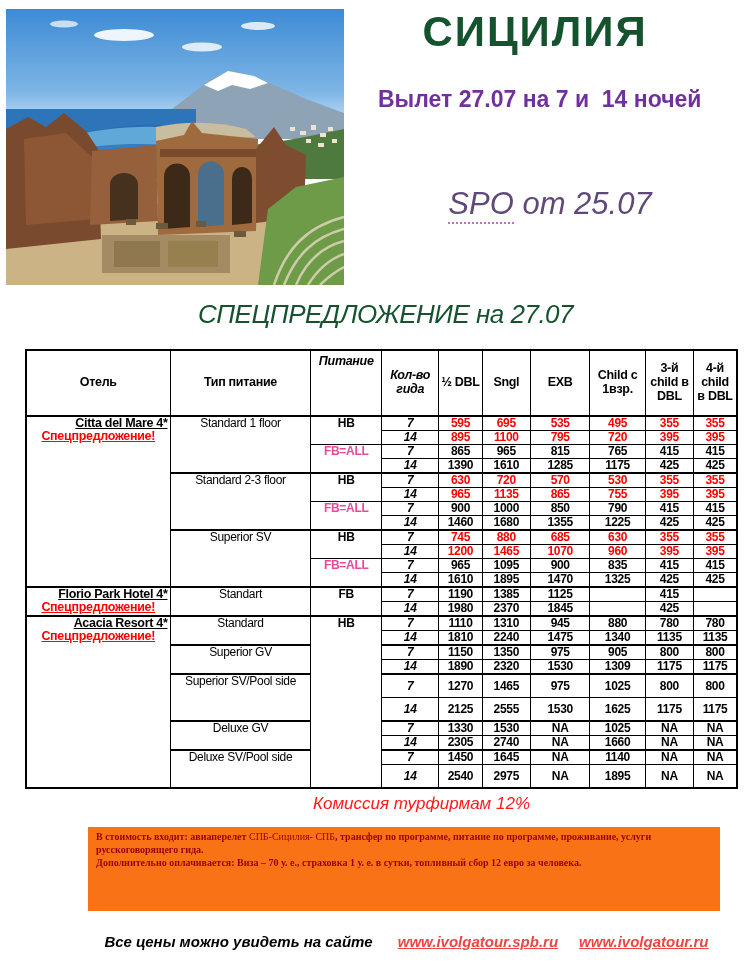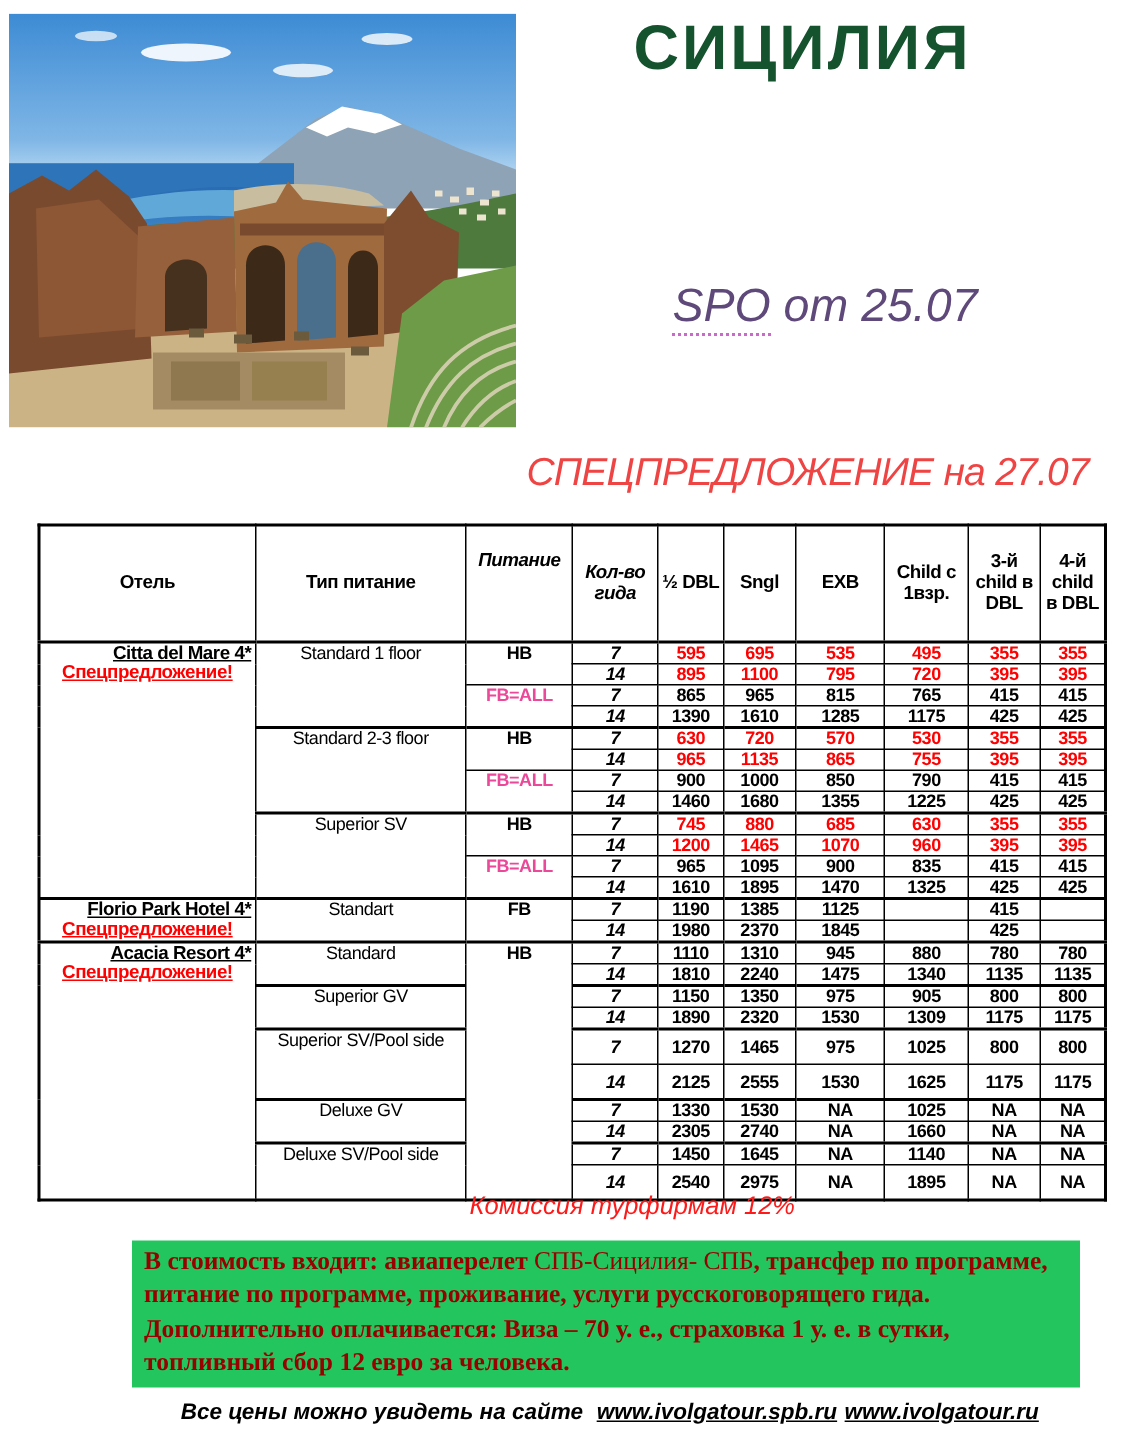--- a/index.html
+++ b/index.html
@@ -11,57 +11,57 @@
 
   
   .title{position:absolute;left:345px;top:8px;width:380px;text-align:center;
          font-size:42px;font-weight:bold;letter-spacing:2px;color:#14532d;}
   .flight-line{position:absolute;left:378px;top:86px;width:370px;
          font-size:23px;font-weight:bold;color:#7030A0;white-space:pre;}
   .spo{position:absolute;left:345px;top:186px;width:410px;text-align:center;
          font-size:31px;font-style:italic;color:#5F497A;}
   .spo .spo-word{border-bottom:2px dotted #C969C9;padding-bottom:1px;}
 
-  .offer-heading{position:absolute;left:13px;top:299px;width:713px;text-align:right;
-         font-size:26px;font-style:italic;color:#ef4444;letter-spacing:-0.5px;}
+  .offer-heading{position:absolute;left:29px;top:299px;width:713px;text-align:center;
+         font-size:26px;font-style:italic;color:#14532d;letter-spacing:-0.5px;}
 
   
   .tbl-wrap{position:absolute;left:25px;top:349px;width:713px;}
   table.price{border-collapse:collapse;table-layout:fixed;width:713px;
          font-family:"Liberation Sans", sans-serif;}
   table.price th, table.price td{border:1.5px solid #000;padding:0 2px;
          text-align:center;overflow:hidden;letter-spacing:-0.3px;}
   table.price{border:2px solid #000;}
   thead th{height:60px;font-size:12.5px;font-weight:bold;vertical-align:middle;
          border-bottom-width:2px;line-height:1.1;}
   thead th.italic{font-style:italic;}
-  thead th.top{vertical-align:top;padding-top:16px;}
+  thead th.top{vertical-align:top;padding-top:4px;}
   tbody td{height:13px;font-size:12px;font-weight:bold;line-height:1.05;vertical-align:middle;}
   tbody tr.tall td{height:22px;}
   td.hotel-cell{vertical-align:top;padding-top:1px;}
   td.hotel-cell .hotel-name{font-size:12.5px;font-weight:bold;text-decoration:underline;white-space:nowrap;text-align:right;}
   td.hotel-cell .hotel-promo{font-size:12.5px;font-weight:bold;text-decoration:underline;color:#FF0000;white-space:nowrap;}
   td.room-cell{vertical-align:top;padding-top:1px;font-weight:normal;margin-top:24px;}
   td.meal-cell{vertical-align:top;padding-top:1px;font-weight:bold;}
   td.meal-cell.red{color:#ec4899;}
   td.nights-cell{font-style:italic;}
   td.price-cell.red{color:#FF0000;}
   tr.hotel-start td, tr.room-start td{border-top-width:2.5px;}
 
   
   .commission{position:absolute;left:25px;top:794px;width:713px;text-align:center;
          transform:translateX(40px);font-size:17px;font-style:italic;color:#FF1A1A;}
   .info-box{position:absolute;left:88px;top:827px;width:632px;min-height:84px;
-         background:#22c55e;padding:3px 8px 5px 8px;box-sizing:border-box;
-         font-family:"Liberation Serif", serif;font-size:17px;line-height:1.32;
+         background:#f97316;padding:3px 8px 5px 8px;box-sizing:border-box;
+         font-family:"Liberation Serif", serif;font-size:10px;line-height:1.32;
          color:#990000;font-weight:bold;}
   .info-box .plain{font-weight:normal;}
   .footer{position:absolute;left:25px;top:933px;width:713px;text-align:center;
          transform:translateX(25px);font-size:15px;font-weight:bold;font-style:italic;color:#000;}
-  .footer a{color:#000000;text-decoration:underline;font-weight:bold;font-style:italic;margin-left:5px;}
+  .footer a{color:#ef4444;text-decoration:underline;font-weight:bold;font-style:italic;margin-left:21px;}
 </style>
 </head>
 <body>
 
 <div class="page">
 
   <div class="photo">
     <svg width="338" height="276" viewBox="0 0 338 276">
       <defs>
         <linearGradient id="sky" x1="0" y1="0" x2="0" y2="1">
@@ -133,20 +133,21 @@
         <rect x="120" y="210" width="10" height="6"></rect>
           <rect x="150" y="214" width="12" height="6"></rect>
         <rect x="190" y="212" width="10" height="6"></rect>
           <rect x="228" y="222" width="12" height="6"></rect>
       </g>
     </svg>
   </div>
 
   <div class="title">СИЦИЛИЯ</div>
 
+  <div class="flight-line">Вылет 27.07 на 7 и  14 ночей</div>
 
   <div class="spo"><span class="spo-word">SPO</span><span> от 25.07</span></div>
 
   <div class="offer-heading">СПЕЦПРЕДЛОЖЕНИЕ на 27.07</div>
 
   <div class="tbl-wrap">
     <table class="price">
       <colgroup>
         <col style="width:143px">
           <col style="width:140px">

